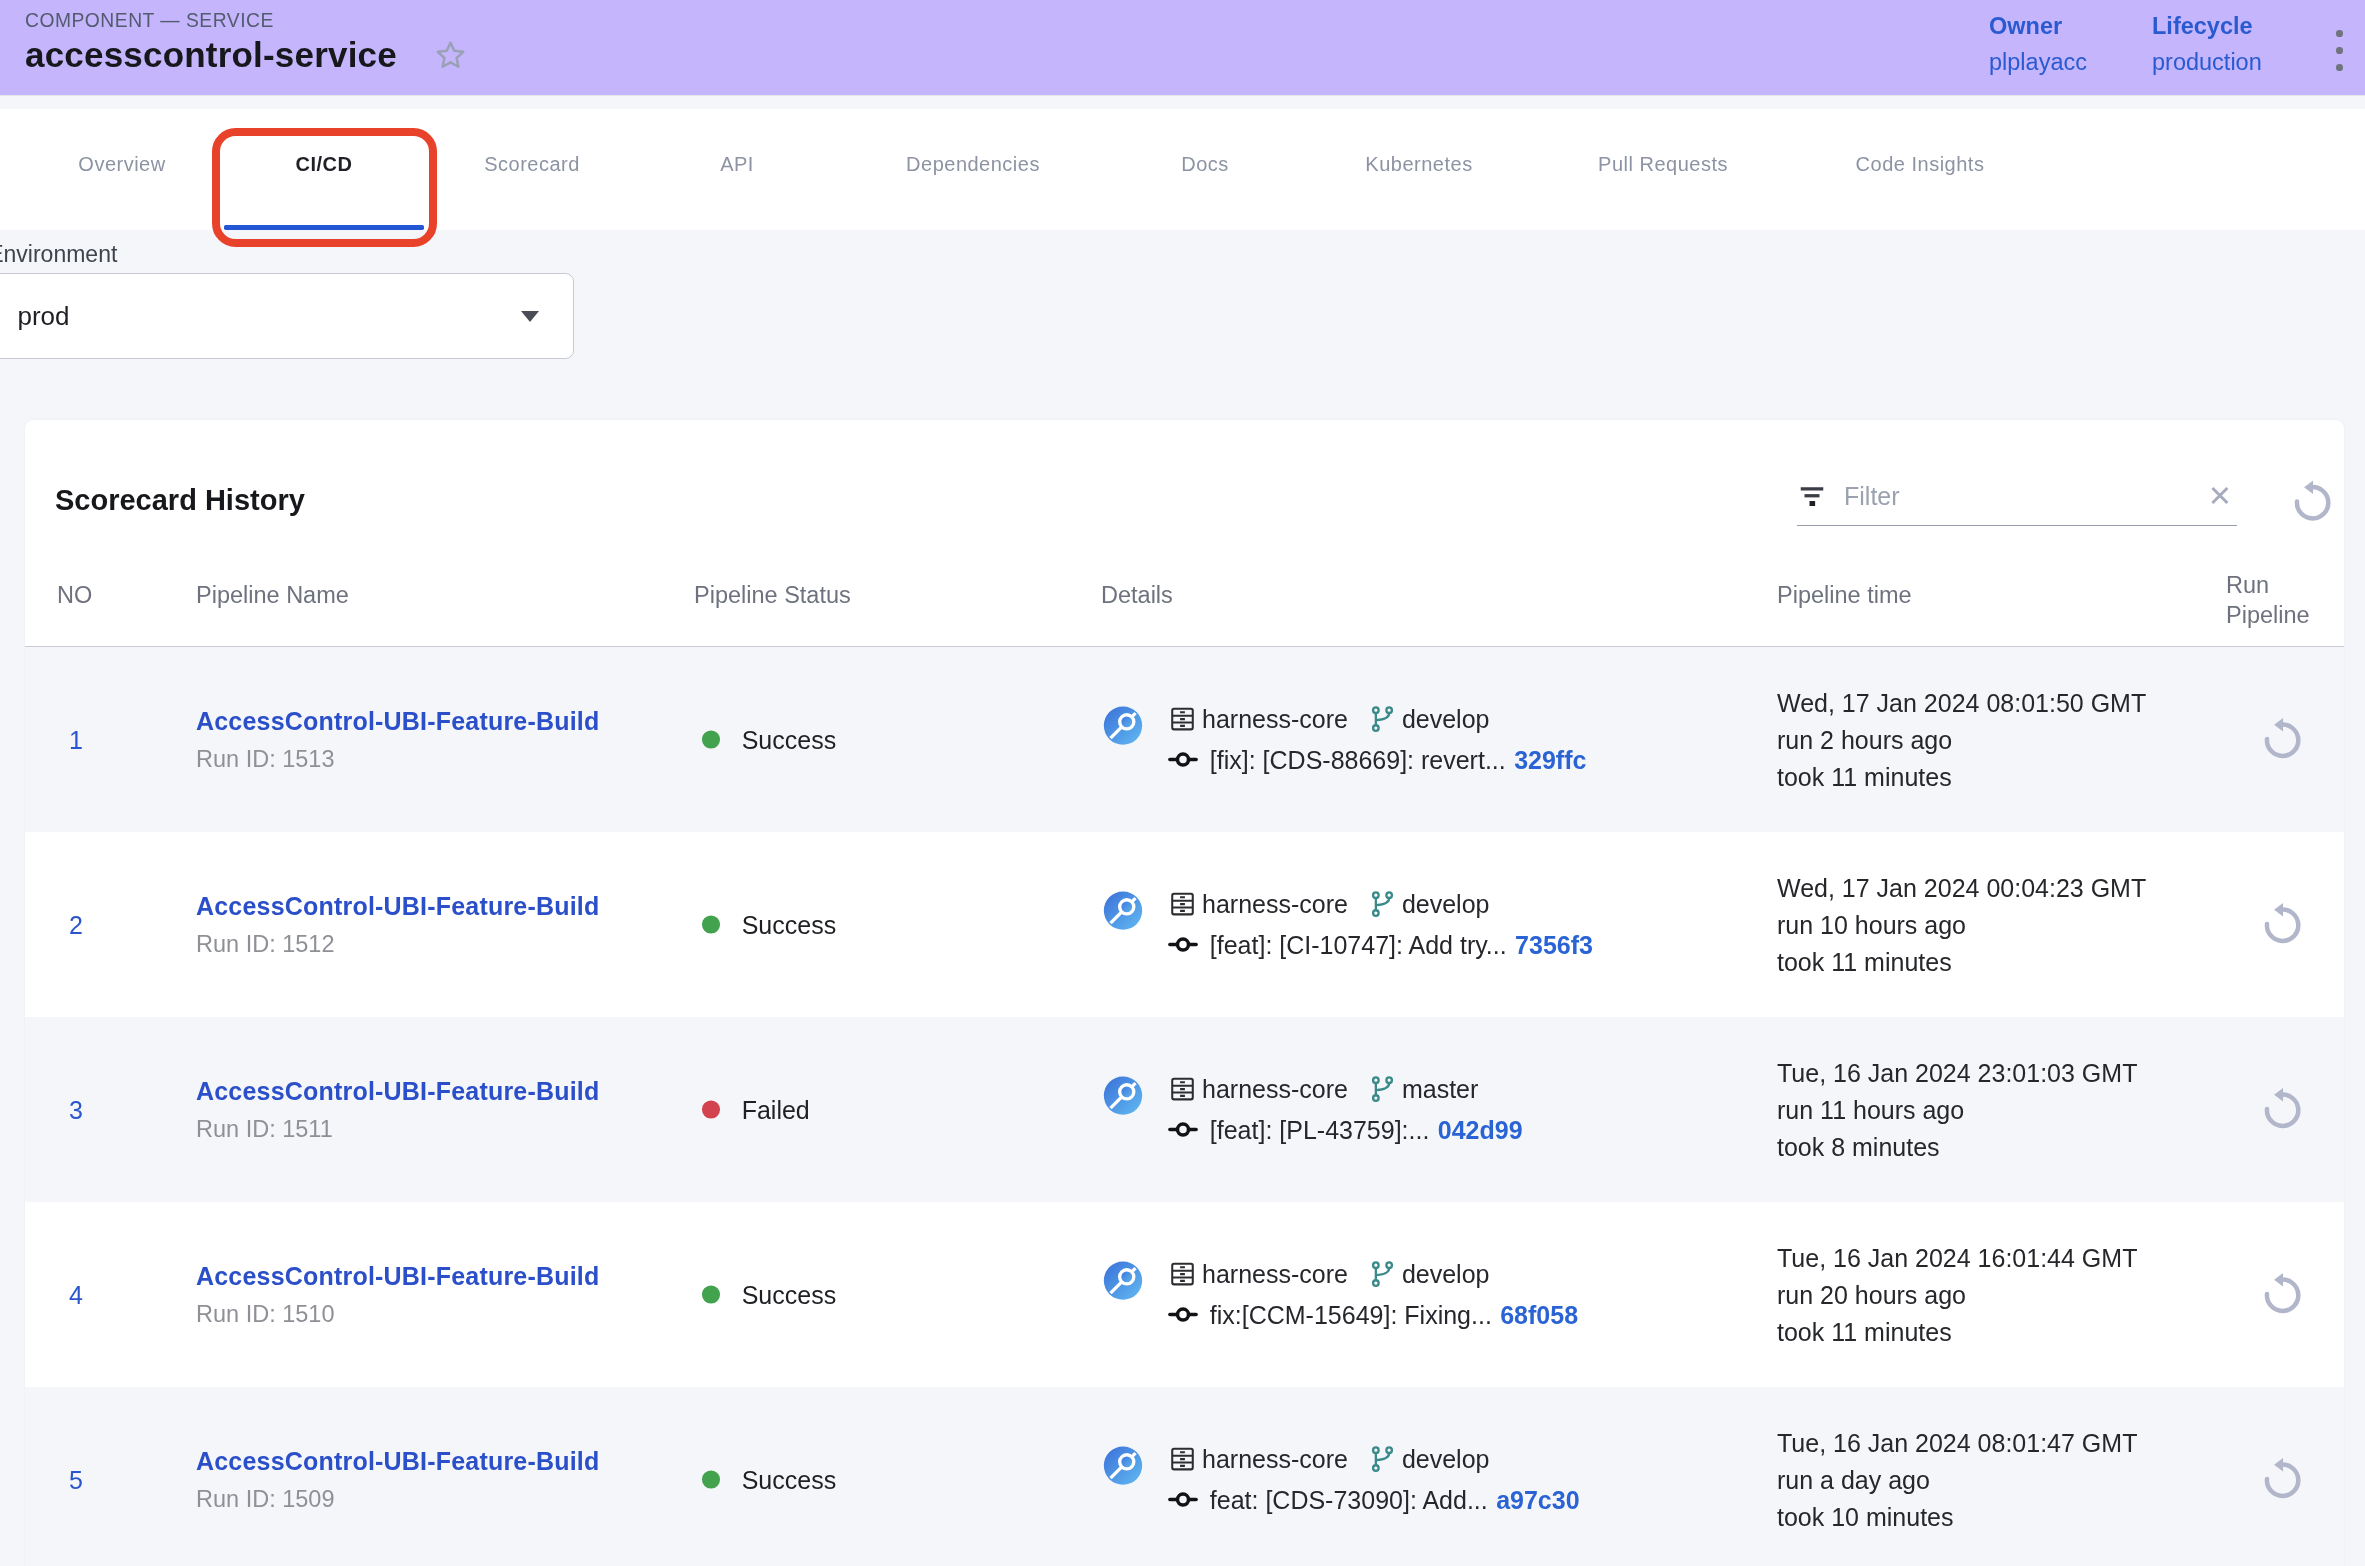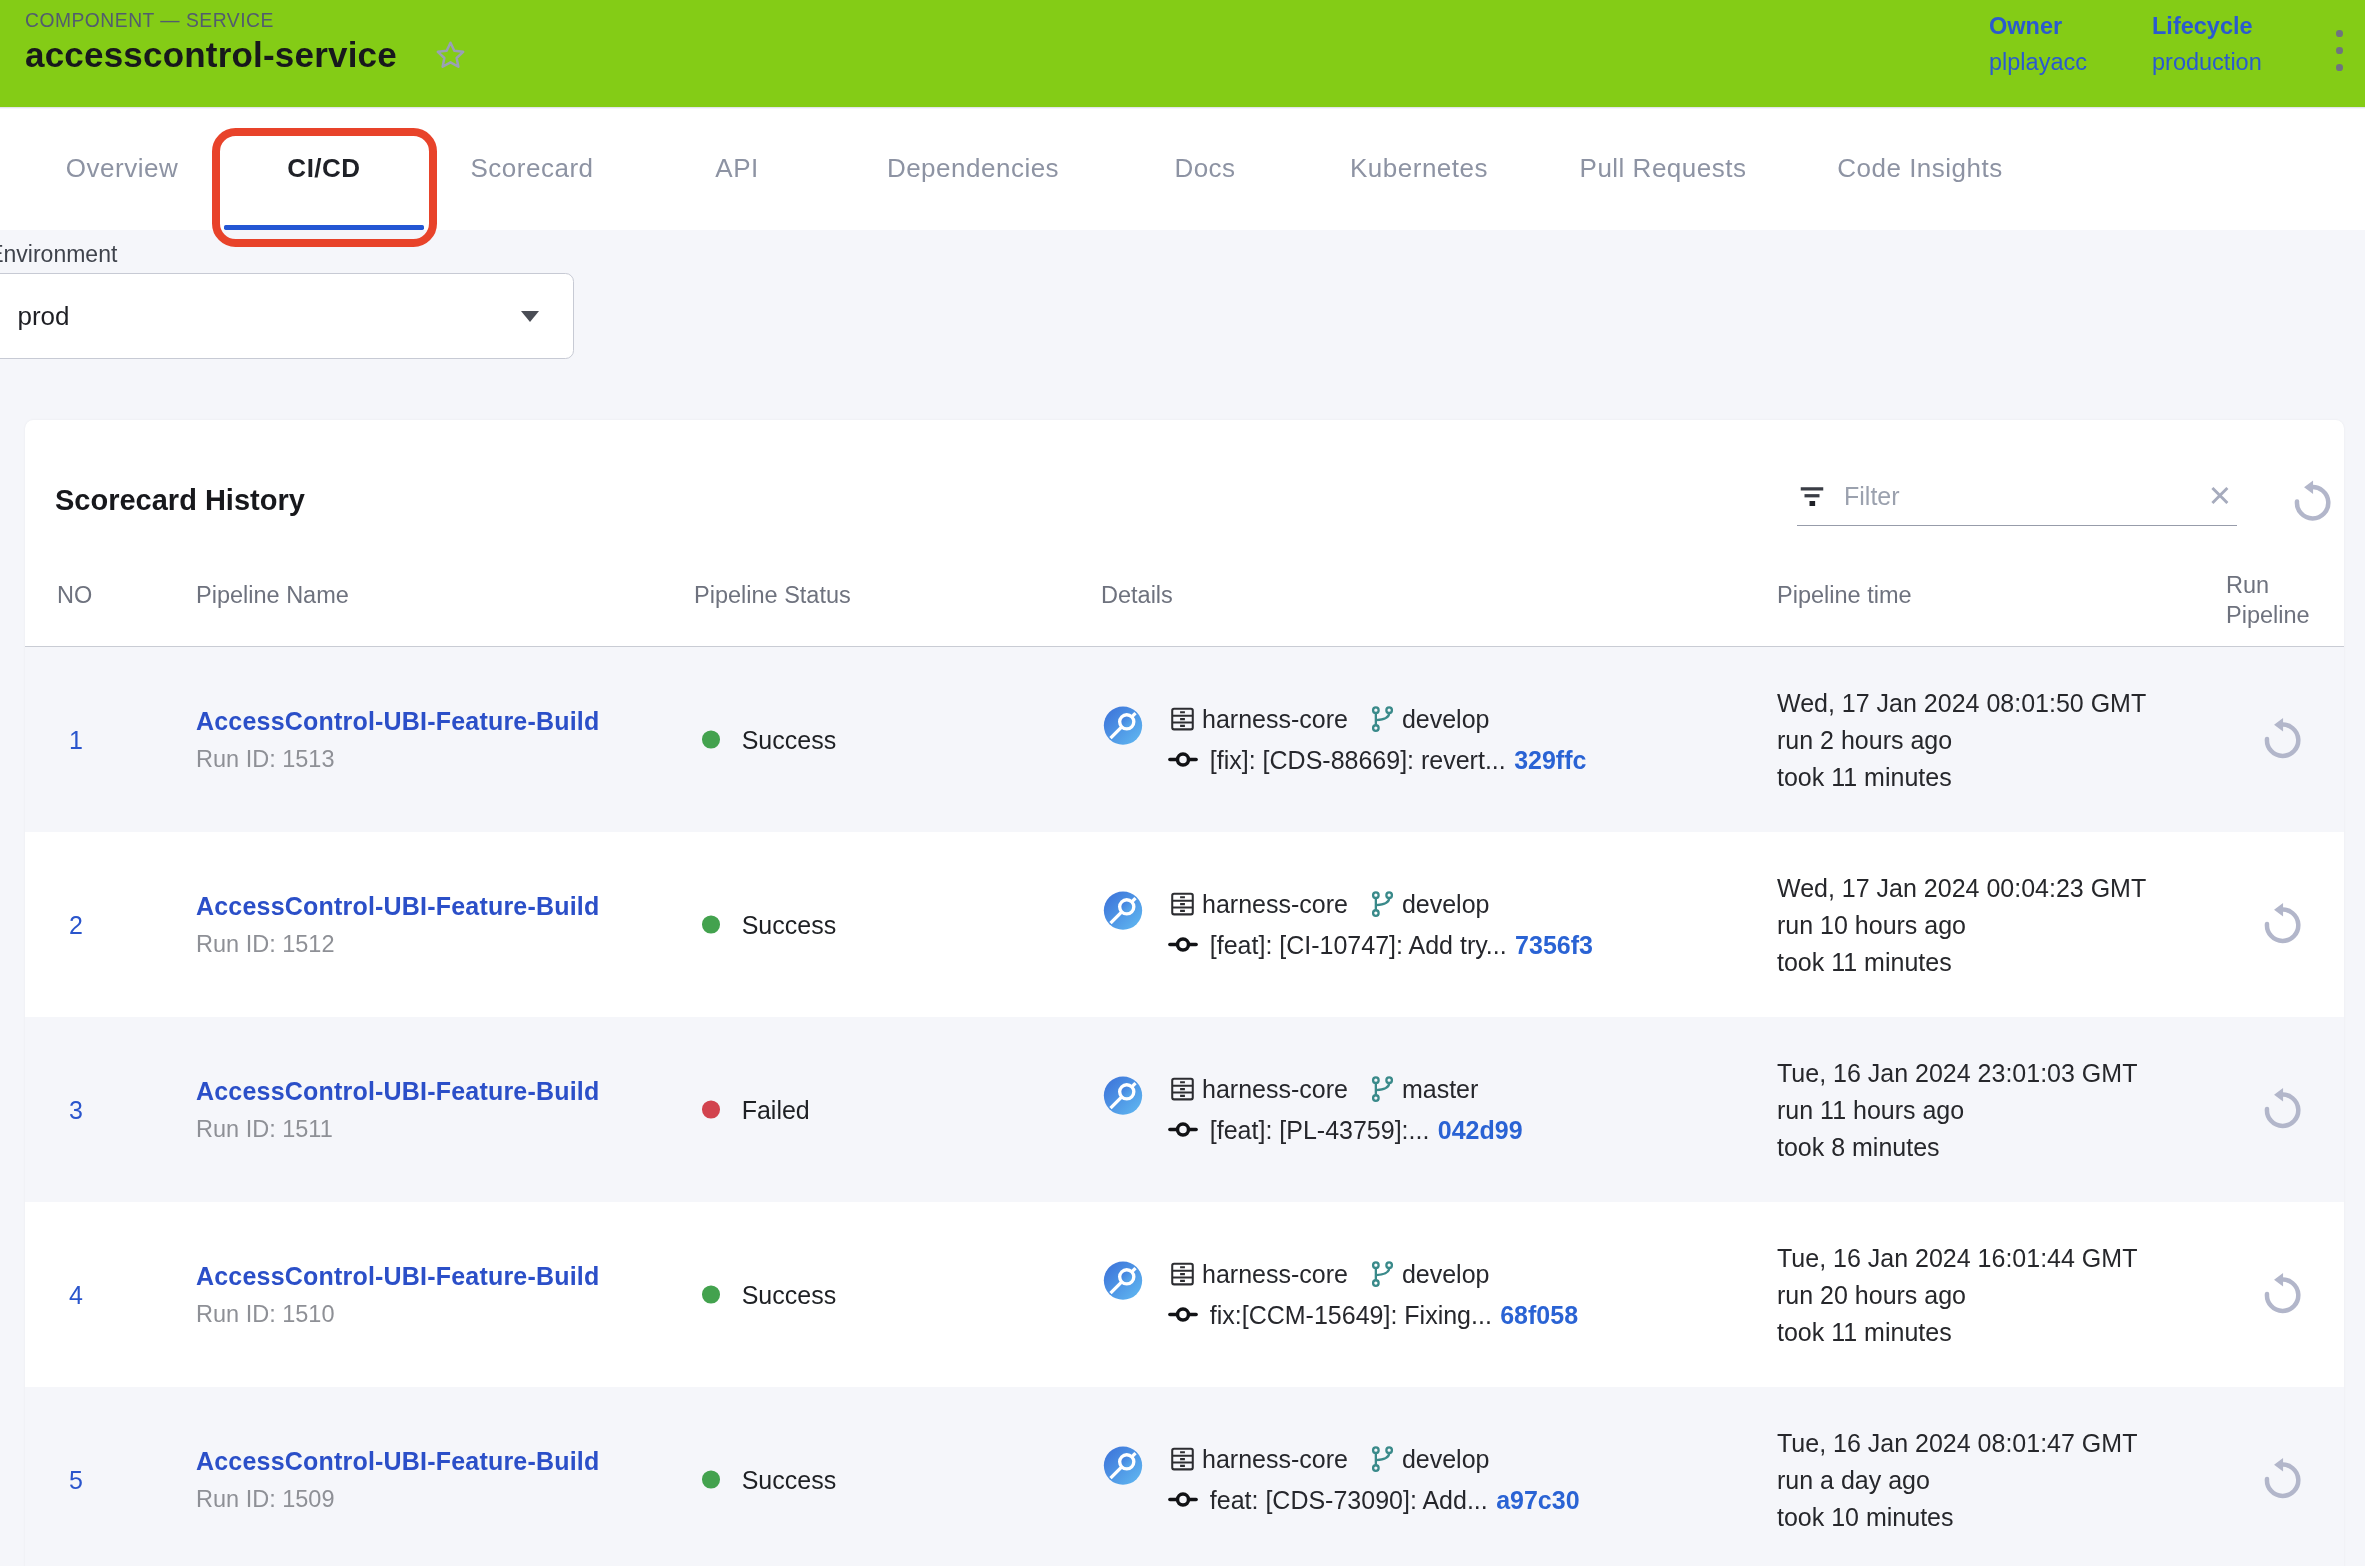--- a/index.html
+++ b/index.html
@@ -7,22 +7,22 @@
   body {
     position: relative;
     background: #f5f6fa;
     font-family: "Liberation Sans", sans-serif;
     overflow: hidden;
     color: #1e1f24;
   }
 
   
   .topbar {
-    position: absolute; left:0; top:0; width:2366px; height:108px;
-    background:#84cc16; border-bottom:1.7px solid #e3e5ea;padding-left:35px;
+    position: absolute; left:0; top:0; width:2366px; height:96px;
+    background:#c4b5fd; border-bottom:1.7px solid #e3e5ea;padding-left:35px;
   }
   .kicker {
     position:absolute; left:25px; top:10px;
     font-size:19.3px; font-weight:500; letter-spacing:0.5px; color:#525c6e;
   }
   .title-row { position:absolute; left:25px; top:35px; display:flex; align-items:center; gap:36px; }
   .page-title { font-size:35px; font-weight:700; color:#17181c; letter-spacing:0.2px; }
   .star { width:35px; height:35px; display:inline-flex; cursor:pointer; }
   .meta-block { position:absolute; top:8.4px; }
   .meta-owner { left:1989px; }
@@ -30,21 +30,21 @@
   .meta-label { font-size:23.5px; font-weight:700; color:#2a5ad0; line-height:37px; }
   .meta-value { font-size:23.5px; color:#2a5ad0; line-height:34px; }
   .kebab { position:absolute; left:2327px; top:23.5px; width:25px; height:54px;
     display:flex; flex-direction:column; align-items:center; justify-content:center; gap:10px; cursor:pointer;}
   .kebab i { width:6.7px; height:6.7px; border-radius:50%; background:#70747e; }
 
   
   .tabbar { position:absolute; left:0; top:109px; width:2366px; height:121px; background:#fff; }
   .tab {
     position:absolute; top:44px; transform:translateX(-50%);
-    font-size:26px; font-weight:500; letter-spacing:0.5px; color:#8d93a3;
+    font-size:20px; font-weight:500; letter-spacing:0.5px; color:#8d93a3;
     white-space:nowrap; cursor:pointer;
   }
   .tab.active { color:#1f2127; font-weight:700; }
   .tab-underline { position:absolute; left:224px; top:116px; width:200px; height:5px;
     background:#2356d4; border-radius:1.7px; }
   .annotation {
     position:absolute; left:212px; top:128px; width:225px; height:119px;
     border:8.4px solid #e8432a; border-radius:23.5px; z-index:50; pointer-events:none;
   }
 

